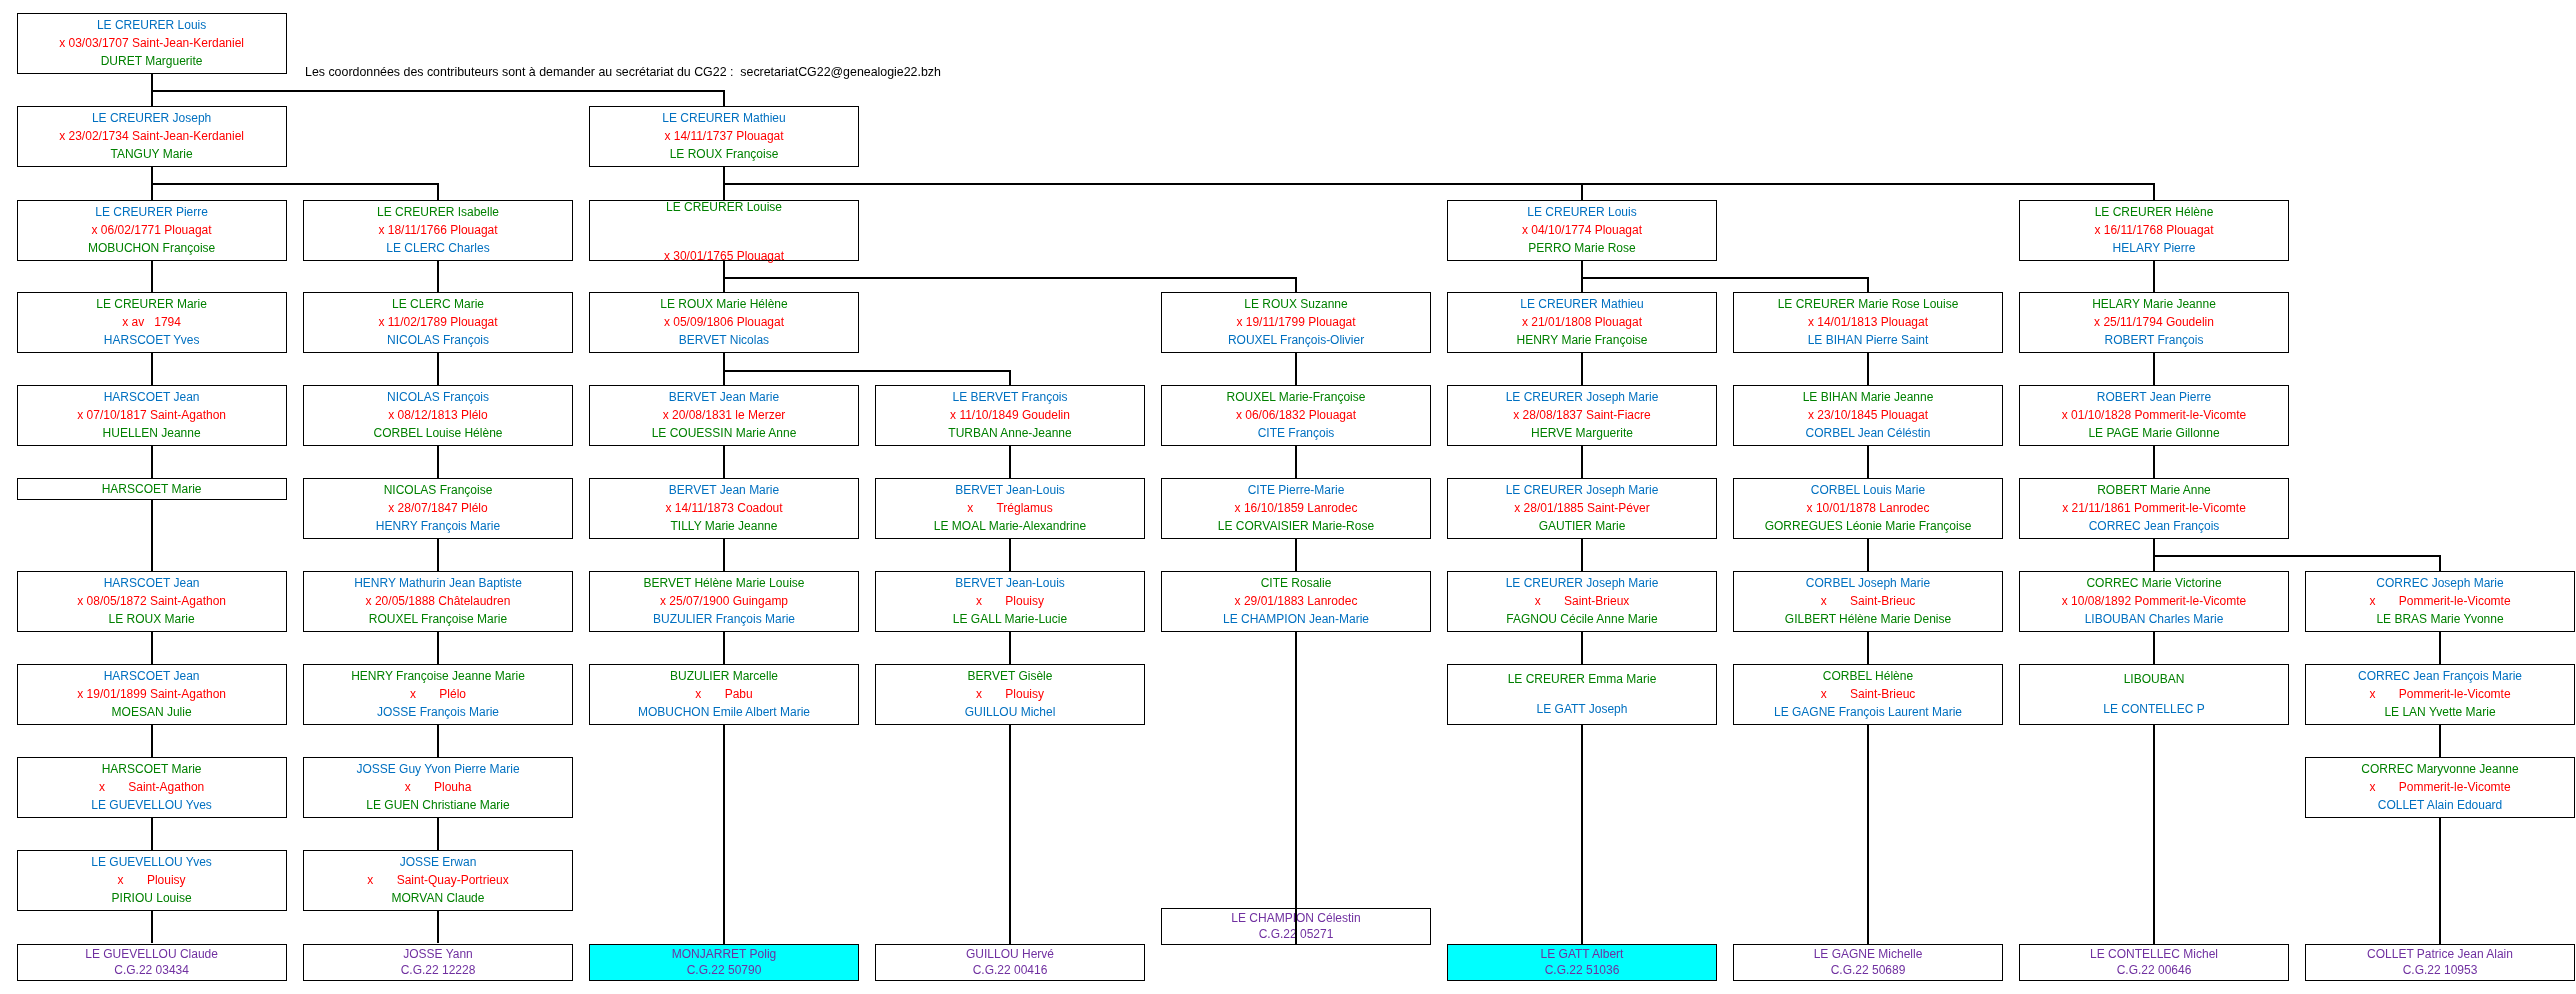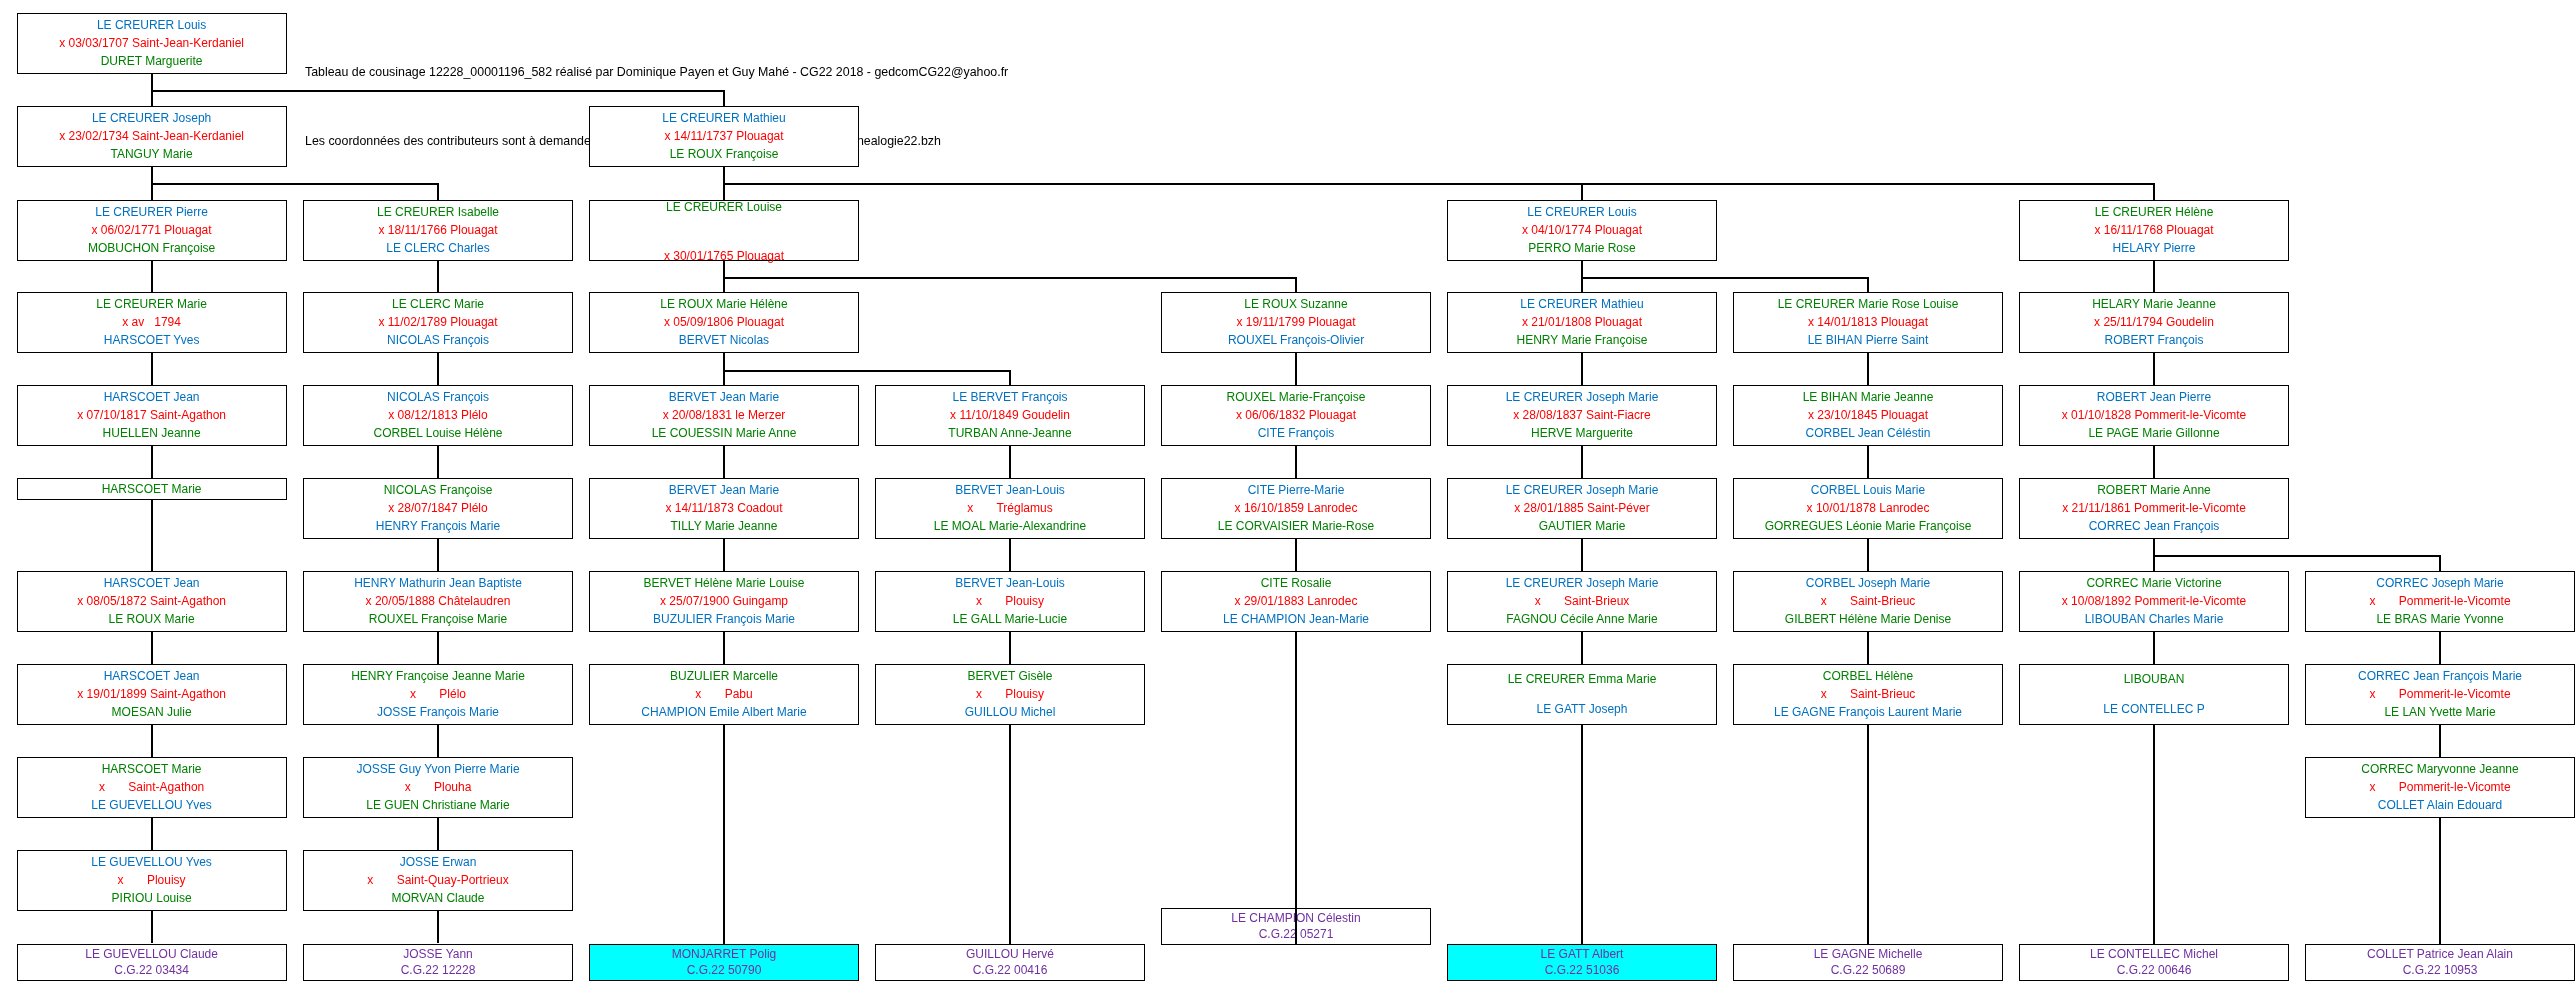--- a/index.html
+++ b/index.html
@@ -9,21 +9,20 @@
   .box{position:absolute;box-sizing:border-box;width:270px;border:1.8px solid #000;background:#fff;
        display:flex;flex-direction:column;justify-content:space-evenly;}
   .line{text-align:center;font-size:12px;white-space:pre;line-height:13px;}
   .seg{position:absolute;background:#000;}
 </style>
 </head>
 <body>
 
 <div class="canvas">
   <div class="header">
-    <div>Tableau de cousinage 12228_00001196_582 réalisé par Dominique Payen et Guy Mahé - CG22 2018 - gedcomCG22@yahoo.fr</div>
     <div>Les coordonnées des contributeurs sont à demander au secrétariat du CG22 :  secretariatCG22@genealogie22.bzh</div>
   </div>
   <div id="tree">
       <div class="box" style="left: 16.6px; top: 13px; height: 61px;">
         <div class="line" style="color: rgb(0, 112, 192);">LE CREURER Louis</div>
         <div class="line" style="color: rgb(255, 0, 0);">x 03/03/1707 Saint-Jean-Kerdaniel</div>
         <div class="line" style="color: rgb(0, 128, 0);">DURET Marguerite</div>
       </div>
       <div class="box" style="left: 16.6px; top: 106px; height: 61px;">
         <div class="line" style="color: rgb(0, 112, 192);">LE CREURER Joseph</div>
@@ -224,21 +223,21 @@
         <div class="line" style="color: rgb(0, 128, 0);">MOESAN Julie</div>
       </div>
       <div class="box" style="left: 303px; top: 664px; height: 61px;">
         <div class="line" style="color: rgb(0, 128, 0);">HENRY Françoise Jeanne Marie</div>
         <div class="line" style="color: rgb(255, 0, 0);">x       Plélo</div>
         <div class="line" style="color: rgb(0, 112, 192);">JOSSE François Marie</div>
       </div>
       <div class="box" style="left: 589px; top: 664px; height: 61px;">
         <div class="line" style="color: rgb(0, 128, 0);">BUZULIER Marcelle</div>
         <div class="line" style="color: rgb(255, 0, 0);">x       Pabu</div>
-        <div class="line" style="color: rgb(0, 112, 192);">CHAMPION Emile Albert Marie</div>
+        <div class="line" style="color: rgb(0, 112, 192);">MOBUCHON Emile Albert Marie</div>
       </div>
       <div class="box" style="left: 875px; top: 664px; height: 61px;">
         <div class="line" style="color: rgb(0, 128, 0);">BERVET Gisèle</div>
         <div class="line" style="color: rgb(255, 0, 0);">x       Plouisy</div>
         <div class="line" style="color: rgb(0, 112, 192);">GUILLOU Michel</div>
       </div>
       <div class="box" style="left: 1447px; top: 664px; height: 61px;">
         <div class="line" style="color: rgb(0, 128, 0);">LE CREURER Emma Marie</div>
         <div class="line" style="color: rgb(255, 0, 0);"></div>
         <div class="line" style="color: rgb(0, 112, 192);">LE GATT Joseph</div>

